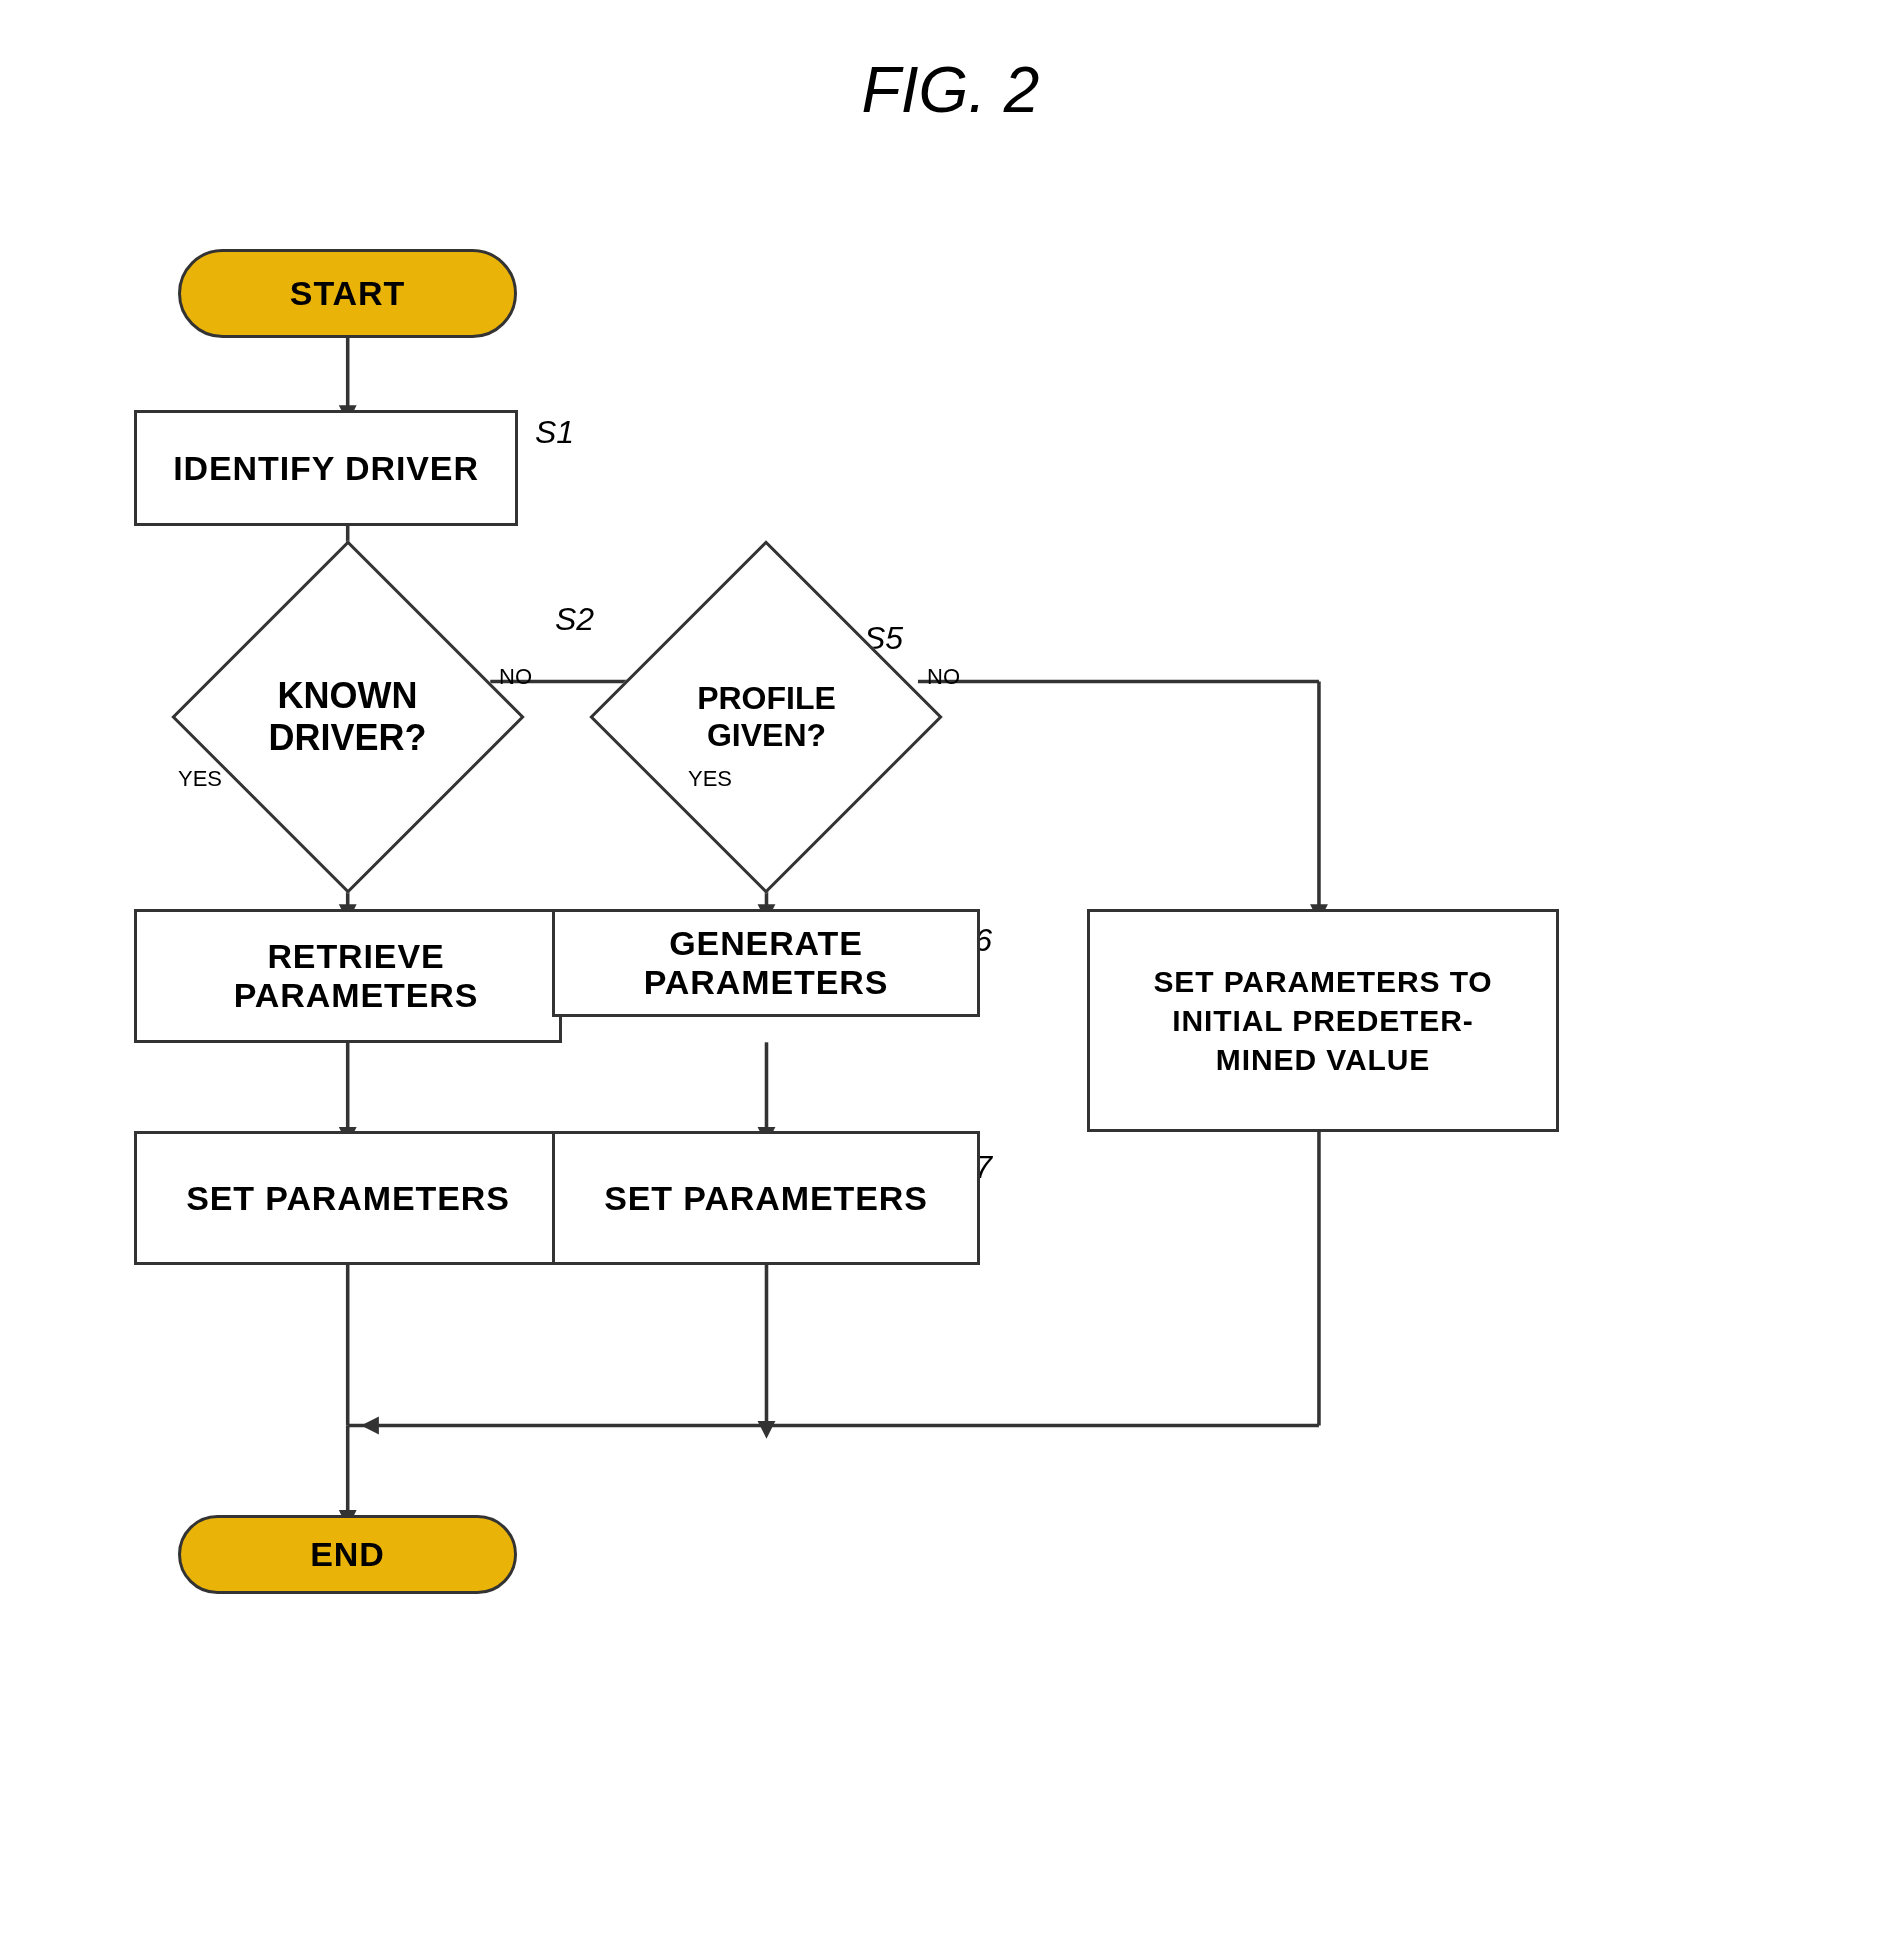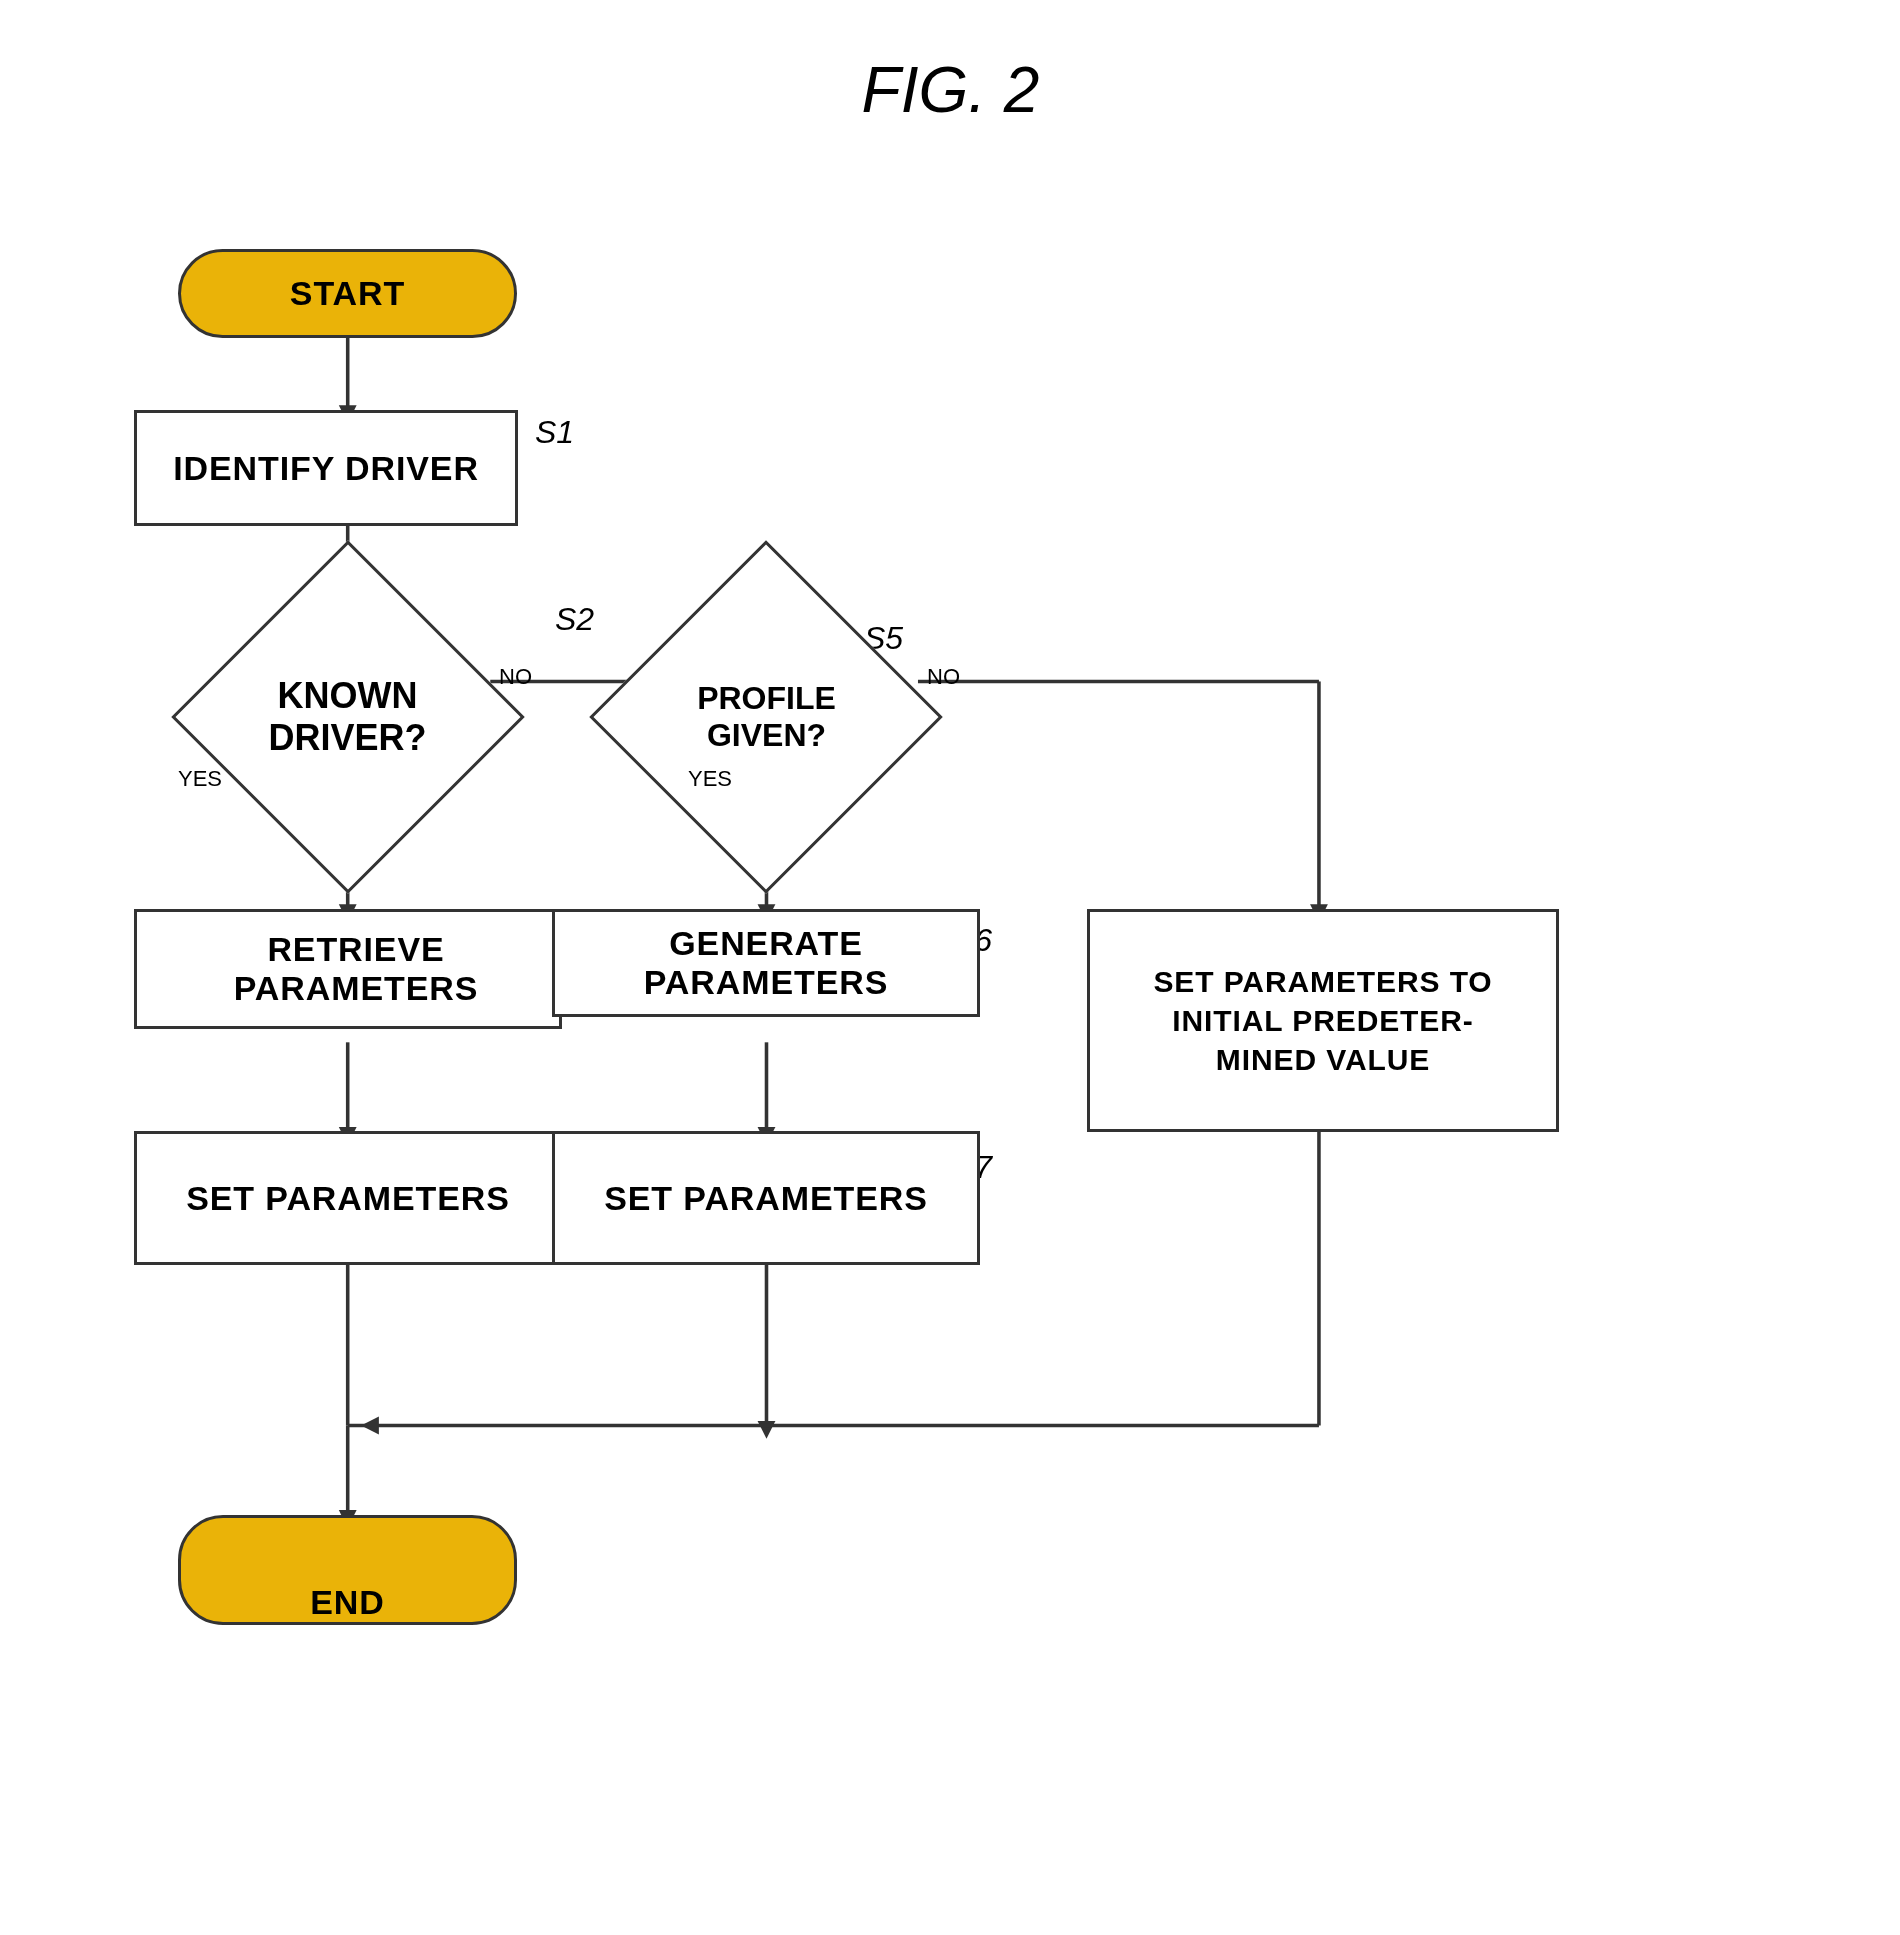--- a/index.html
+++ b/index.html
@@ -160,21 +160,21 @@
               font-size:32px; font-weight:bold; pointer-events:none;">
     PROFILE<br>GIVEN?
   </div>
 
   <div class="branch-label" style="left:599px; top:588px;">YES</div>
 
   <div class="branch-label" style="left:838px; top:486px;">NO</div>
 
   <div class="step-label" style="left:446px; top:744px;">S3</div>
 
-  <div class="shape rect" style="left:45px; top:731px; width:428px; height:120px;padding-left:16px;">
+  <div class="shape rect" style="left:45px; top:731px; width:428px; height:134px;padding-left:16px;">
     <span>RETRIEVE PARAMETERS</span>
   </div>
 
   <div class="step-label" style="left:864px; top:744px;">S6</div>
 
   <div class="shape rect" style="left:463px; top:731px; width:428px; height:108px;">
     <span>GENERATE PARAMETERS</span>
   </div>
 
   <div class="step-label" style="left:446px; top:971px;">S4</div>
@@ -190,17 +190,17 @@
   </div>
 
   <div class="step-label" style="left:1426px; top:744px;">S8</div>
 
   <div class="shape rect" style="left:998px; top:731px; width:472px; height:223px; font-size:30px; line-height:1.3;">
     <span style="white-space:pre-line;">SET PARAMETERS TO
 INITIAL PREDETER-
 MINED VALUE</span>
   </div>
 
-  <div class="shape rounded-rect" style="left:89px; top:1337px; width:339px; height:110px;align-items:flex-end;">
+  <div class="shape rounded-rect" style="left:89px; top:1337px; width:339px; height:79px;">
     <span>END</span>
   </div>
 </div>
 
 
 </body></html>

